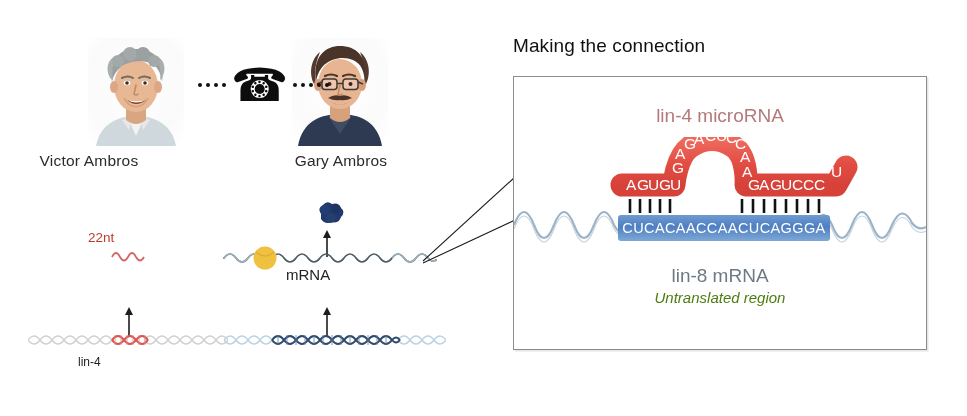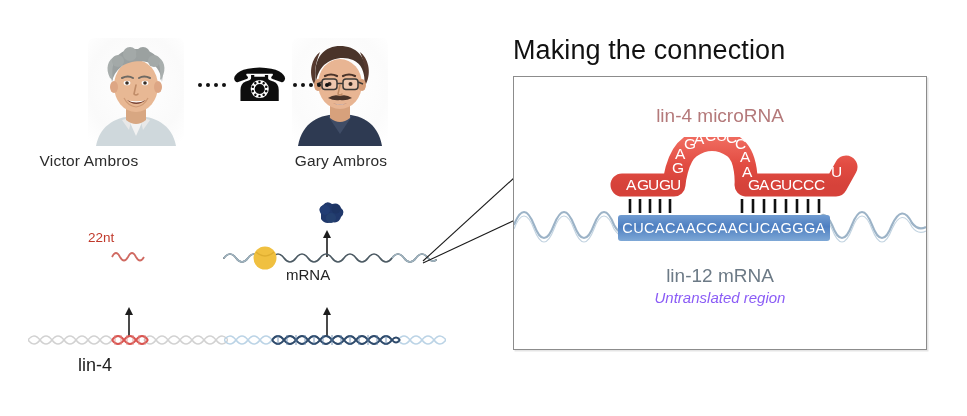--- a/index.html
+++ b/index.html
@@ -66,28 +66,28 @@
   .lbl {
     position: absolute;
     font-size: 15px;
     color: #232323;
     text-align: left;
     white-space: nowrap;
   }
   .lbl-small { font-size: 13.5px; }
   .lbl-red { color: #c0392b; }
   .lbl-gene {
-    font-size: 18px;
+    font-size: 12px;
     color: #1d1d1d;
   }
 
   
   .inset-title {
     position: absolute;
-    font-size: 27px;
+    font-size: 19px;
     color: #111111;
     letter-spacing: 0.1px;
   }
   .inset-box {
     position: absolute;
     border: 1.4px solid #8c8c8c;
     background: #ffffff;
     box-shadow: 1.5px 1.5px 0 rgba(0,0,0,0.10);
   }
   .inset-lbl {
@@ -98,21 +98,21 @@
   .mirna-lbl {
     font-size: 19px;
     color: #b4797a;
   }
   .mrna-lbl {
     font-size: 19px;
     color: #6c7a86;
   }
   .utr-lbl {
     font-size: 15px;
-    color: #8b5cf6;
+    color: #4d7c0f;
     font-style: italic;
   }
 
   
   .nt {
     font-family: "Liberation Sans", sans-serif;
     font-size: 15.5px;
     fill: #ffffff;
   }
   .nt-blue {
@@ -429,17 +429,17 @@
       <text class="nt" x="234" y="53">G</text>
       <text class="nt" x="245" y="53">A</text>
       <text class="nt" x="256" y="53">G</text>
       <text class="nt" x="267" y="53">U</text>
       <text class="nt" x="278" y="53">C</text>
       <text class="nt" x="289" y="53">C</text>
       <text class="nt" x="300" y="53">C</text>
       <text class="nt" x="317" y="40">U</text>
     </svg>
 
-    <div class="inset-lbl mrna-lbl" style="left:0; top:188px; width:412px;">lin-12 mRNA</div>
+    <div class="inset-lbl mrna-lbl" style="left:0; top:188px; width:412px;">lin-8 mRNA</div>
     <div class="inset-lbl utr-lbl" style="left:0; top:212px; width:412px;">Untranslated region</div>
   </div>
 
 </div>
 
 </body></html>

